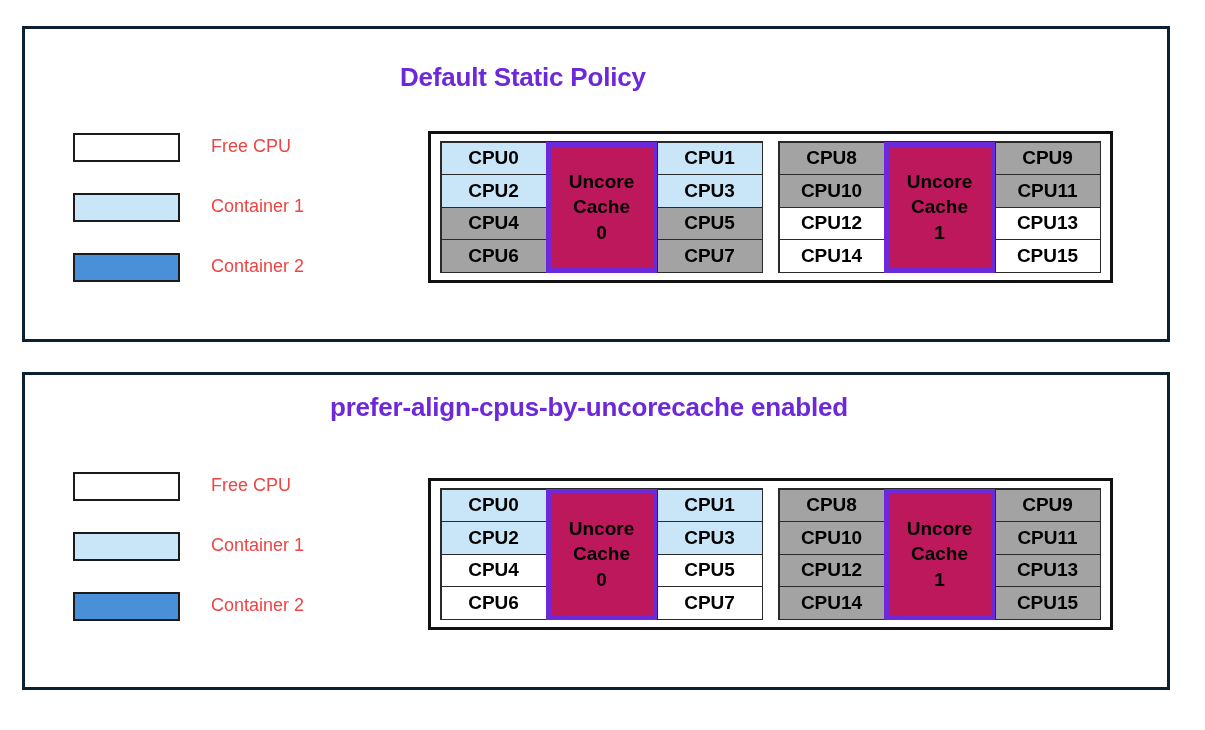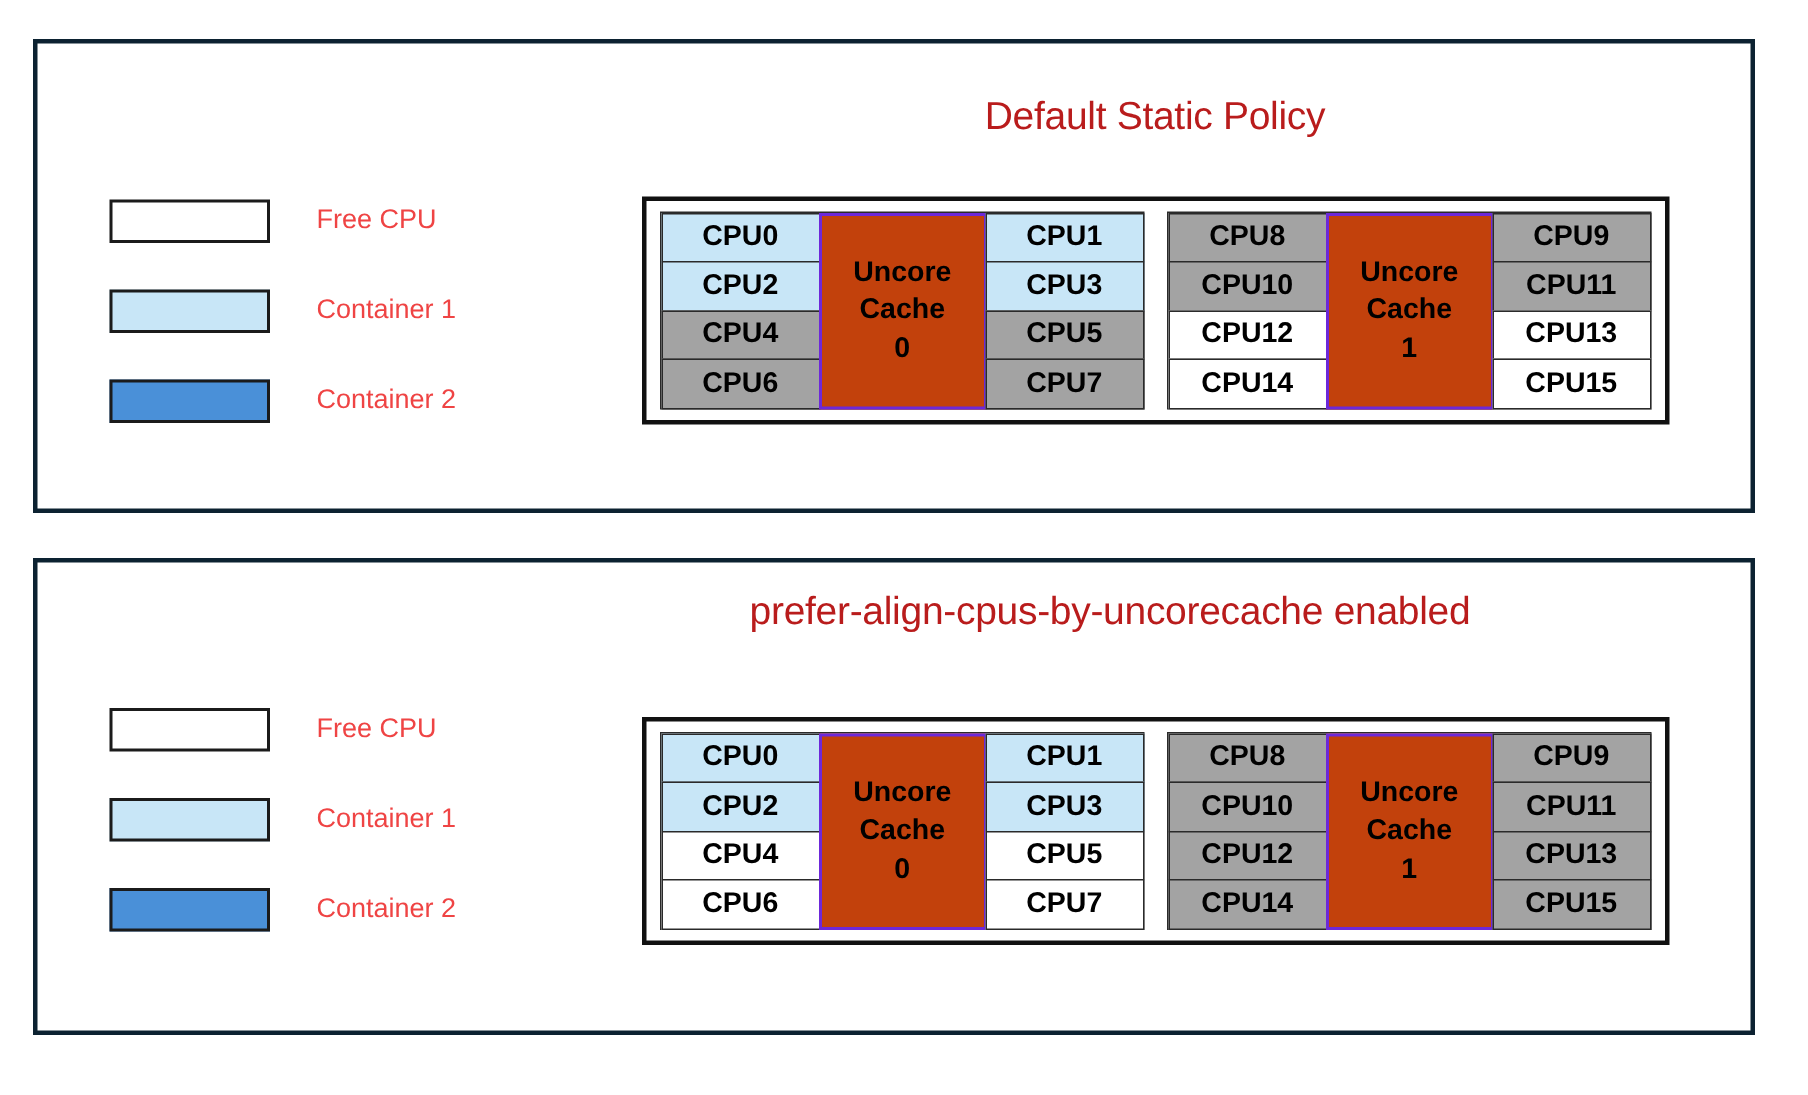--- a/index.html
+++ b/index.html
@@ -24,23 +24,22 @@
     border: 3px solid #0c2231;
     box-sizing: border-box;
     background: #ffffff;
   }
   #panel-top    { top: 26px;  height: 316px; }   
   #panel-bottom { top: 372px; height: 318px; }   
 
   
   .panel-title {
     position: absolute;
-    text-align: center;
-    font-weight: normal;
-    color: #b91c1c;
+    font-weight: bold;
+    color: #6d28d9;
     white-space: nowrap;
     letter-spacing: -0.2px;
   }
   #title-top {
     top: 62px;
     left: 400px;
     width: 740px;
     font-size: 26px;
   }
   #title-bottom {
@@ -132,22 +131,22 @@
     box-sizing: border-box;
     margin: -0.5px;
     white-space: nowrap;
   }
   .fill-free { background: #ffffff; }
   .fill-c1   { background: #c8e6f7; }
   .fill-c2   { background: #a3a3a3; }
 
   .cache-cell {
     flex: 0 0 112px;
-    background: #c2410c;
-    border: 2px solid #6d28d9;
+    background: #be185d;
+    border: 5px solid #6d28d9;
     box-sizing: border-box;
     margin: -0.5px;
     display: flex;
     flex-direction: column;
     align-items: center;
     justify-content: center;
     font-size: 19px;
     font-weight: bold;
     color: #000000;
     line-height: 1.32;

